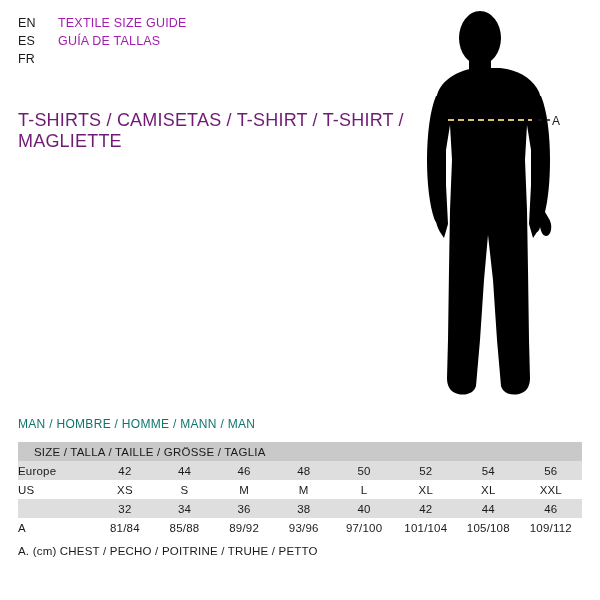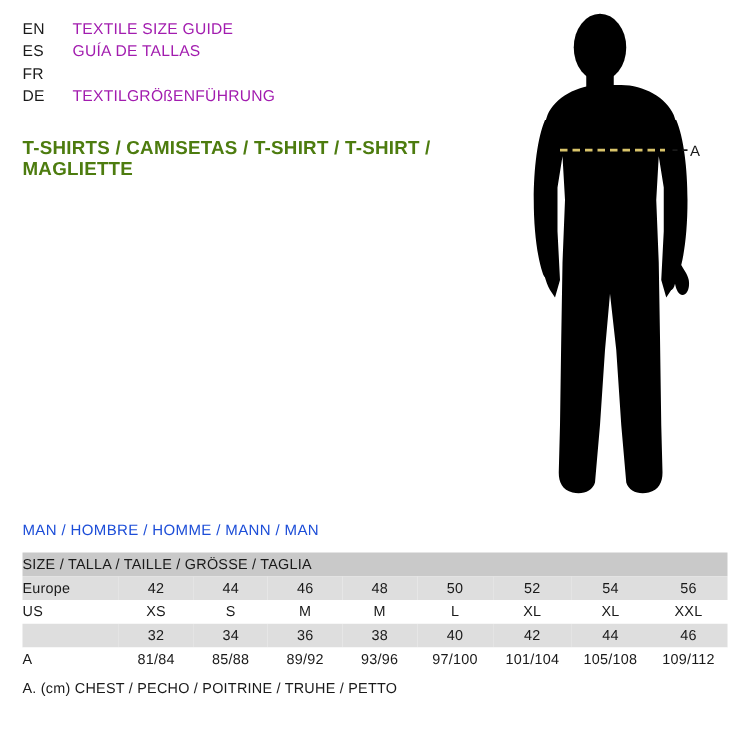--- a/index.html
+++ b/index.html
@@ -44,25 +44,24 @@
   }
 
   
   .cat-block {
     position: absolute;
     top: 110px;
     left: 18px;
     width: 400px;
   }
   .cat-line {
-    font-size: 15px;
+    font-size: 18px;
     height: 19px;
     letter-spacing: 0.2px;
-    color: #4d7c0f;
-    font-weight: bold;
+    color: #701a75;
   }
 
   
   .figure-wrap {
     position: absolute;
     top: 10px;
     left: 400px;
     width: 200px;
     height: 400px;
   }
@@ -80,21 +79,21 @@
     color: #1a1a1a;
   }
 
   
   .man-title {
     position: absolute;
     top: 417px;
     left: 18px;
     font-size: 12px;
     letter-spacing: 0.3px;
-    color: #1d4ed8;
+    color: #0f766e;
   }
   table.size-table {
     position: absolute;
     top: 442px;
     left: 18px;
     width: 564px;
     border-collapse: collapse;
     font-size: 11.5px;
   }
   table.size-table td {
@@ -110,20 +109,21 @@
     text-align: left;
   }
   td.col-val {
     width: 68px;
     text-align: center;
     padding-left: 2px;
   }
   tr.row-head td {
     background: #c9c9c9;
     font-size: 11.5px;
+    padding-left: 16px;
   }
   tr.row-shade td {
     background: #dedede;
   }
   tr.row-plain td {
     background: #ffffff;
   }
 
   .footnote {
     position: absolute;
@@ -143,24 +143,20 @@
     <div class="lang-row">
       <span class="lang-code">EN</span>
       <span class="lang-text">TEXTILE SIZE GUIDE</span>
     </div>
     <div class="lang-row">
       <span class="lang-code">ES</span>
       <span class="lang-text">GUÍA DE TALLAS</span>
     </div>
     <div class="lang-row">
       <span class="lang-code">FR</span>
-    </div>
-    <div class="lang-row">
-      <span class="lang-code">DE</span>
-      <span class="lang-text">TEXTILGRÖßENFÜHRUNG</span>
     </div>
   </div>
 
   <div class="cat-block">
     <div class="cat-line">T-SHIRTS / CAMISETAS / T-SHIRT / T-SHIRT / MAGLIETTE</div>
   </div>
 
   <div class="figure-wrap">
     <svg class="figure-svg" width="200" height="400" viewBox="0 0 200 400">
 

